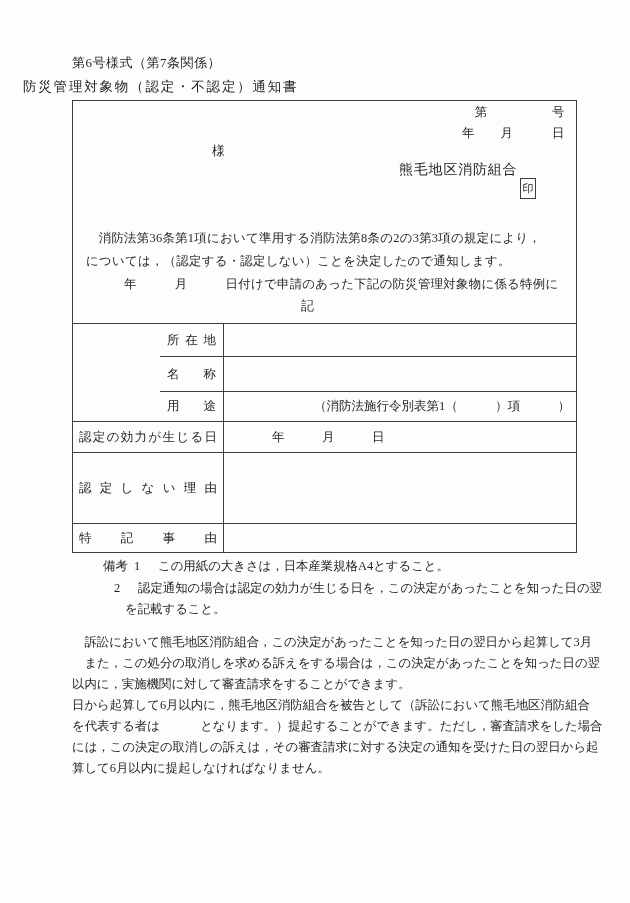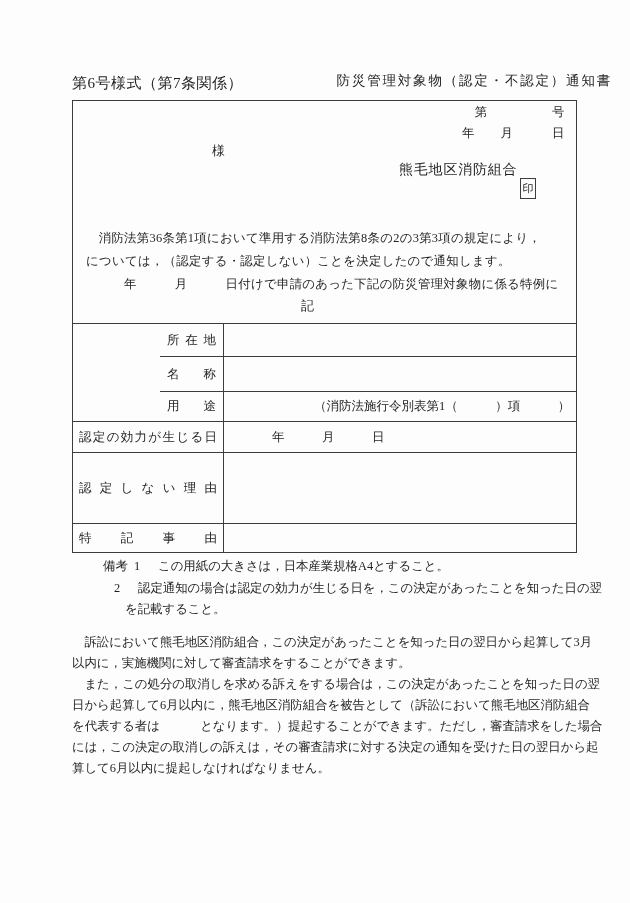--- a/index.html
+++ b/index.html
@@ -5,23 +5,23 @@
   * { margin:0; padding:0; box-sizing:border-box; }
   html,body { background:#e8e8e8; }
   .page {
     position:relative; width:630px; height:903px; margin:0 auto;
     background:#fdfdfd; color:#1f1f1f;
     font-family:"Liberation Serif","DejaVu Serif",serif;
     font-size:12.4px; overflow:hidden;
   }
   .pre { white-space:pre; }
 
-  .form-number { position:absolute; left:72px; top:54px; font-size:15px; letter-spacing:0.5px;margin-top:20px; }
-  .doc-title  { position:absolute; left:0; top:72px; width:612px; text-align:right;
-                font-size:13.5px; letter-spacing:1.8px; }
+  .form-number { position:absolute; left:72px; top:54px; font-size:13px; letter-spacing:0.5px; }
+  .doc-title  { position:absolute; left:0; top:78px; width:612px; text-align:left;
+                font-size:13.5px; letter-spacing:1.8px;padding-left:23px; }
 
   
   .notice-box { position:absolute; left:72px; top:100px; width:505px; height:453px;
                 border:1px solid #3c3c3c; }
 
   .doc-no    { position:absolute; top:3px;  right:11px; letter-spacing:0.5px; }
   .date-line { position:absolute; top:24px; right:11px; letter-spacing:0.5px; }
   .recipient { position:absolute; top:41px; left:139px; font-size:13px; }
   .issuer    { position:absolute; top:60px; left:310px; font-size:14px; letter-spacing:0.8px;margin-left:16px; }
   .seal-box  { position:absolute; top:77px; left:447px; width:16px; height:21px;
@@ -117,21 +117,21 @@
       <span class="r-head">備考</span><span class="r-num">1</span><span class="pre">この用紙の大きさは，日本産業規格A4とすること。</span>
     </div>
     <div class="r-line r-line2">
       <span class="r-num">2</span><span class="pre">認定通知の場合は認定の効力が生じる日を，この決定があったことを知った日の翌</span>
     </div>
     <div class="r-line r-line3 pre">を記載すること。</div>
   </div>
 
   <div class="instruction">
     <div class="pre">　訴訟において熊毛地区消防組合，この決定があったことを知った日の翌日から起算して3月</div>
+    <div class="pre">　また，この処分の取消しを求める訴えをする場合は，この決定があったことを知った日の翌</div>
     <div class="pre">以内に，実施機関に対して審査請求をすることができます。</div>
-    <div class="pre">　また，この処分の取消しを求める訴えをする場合は，この決定があったことを知った日の翌</div>
     <div class="pre">日から起算して6月以内に，熊毛地区消防組合を被告として（訴訟において熊毛地区消防組合</div>
     <div class="pre">を代表する者は　　　 となります。）提起することができます。ただし，審査請求をした場合</div>
     <div class="pre">には，この決定の取消しの訴えは，その審査請求に対する決定の通知を受けた日の翌日から起</div>
     <div class="pre">算して6月以内に提起しなければなりません。</div>
   </div>
 
 </div>
 
 </body></html>

